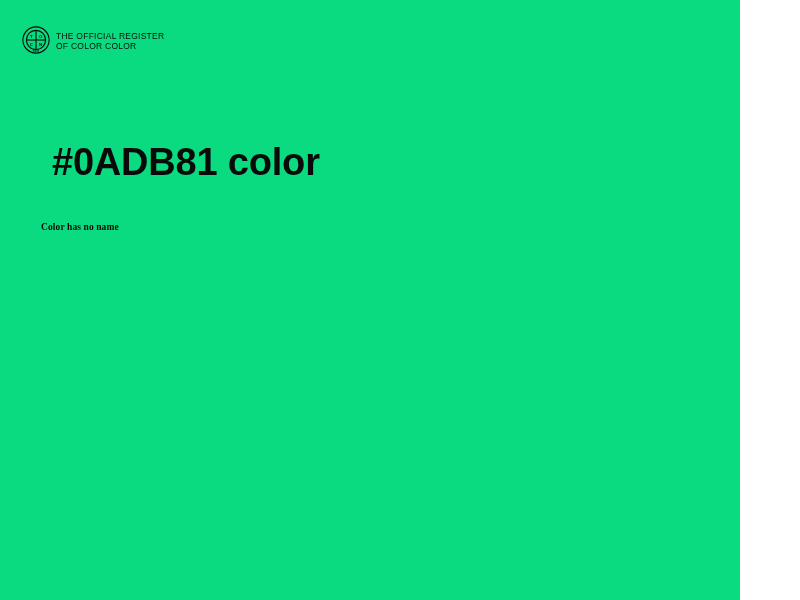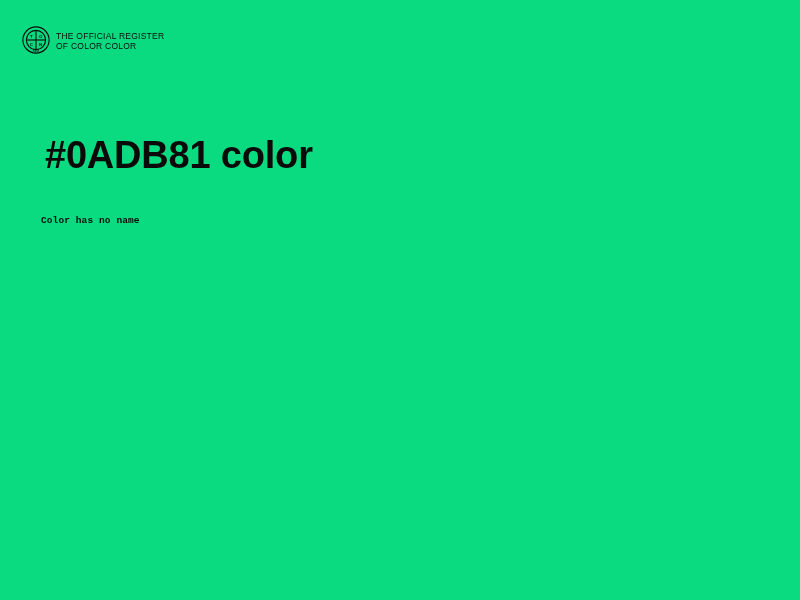--- a/index.html
+++ b/index.html
@@ -9,21 +9,21 @@
   }
   body {
     width: 800px;
     height: 600px;
     overflow: hidden;
     font-family: "Liberation Sans", "DejaVu Sans", sans-serif;
   }
 
   .page {
     position: relative;
-    width: 800px;
+    width: 740px;
     height: 600px;
     box-sizing: border-box;
     background: #0ADB81;
   }
 
   
   .brand {
     position: absolute;
     left: 22px;
     top: 26px;
@@ -64,26 +64,26 @@
     width: 700px;
   }
 
   .color-title {
     font-family: "Liberation Sans", "DejaVu Sans", sans-serif;
     font-size: 38px;
     line-height: 46px;
     font-weight: 700;
     letter-spacing: -0.2px;
     color: #0a0a0a;
-    margin: 4px;
+    margin: 11px;
     white-space: nowrap;
   }
 
   .color-subtitle {
-    font-family: Liberation Mono, monospace;
+    font-family: Liberation Serif, serif;
     font-size: 9.5px;
     line-height: 13px;
     font-weight: 700;
     letter-spacing: 0.1px;
     color: #0a0a0a;
     margin: 0;
     margin-top: 36px;
     white-space: nowrap;
   }
 </style>

